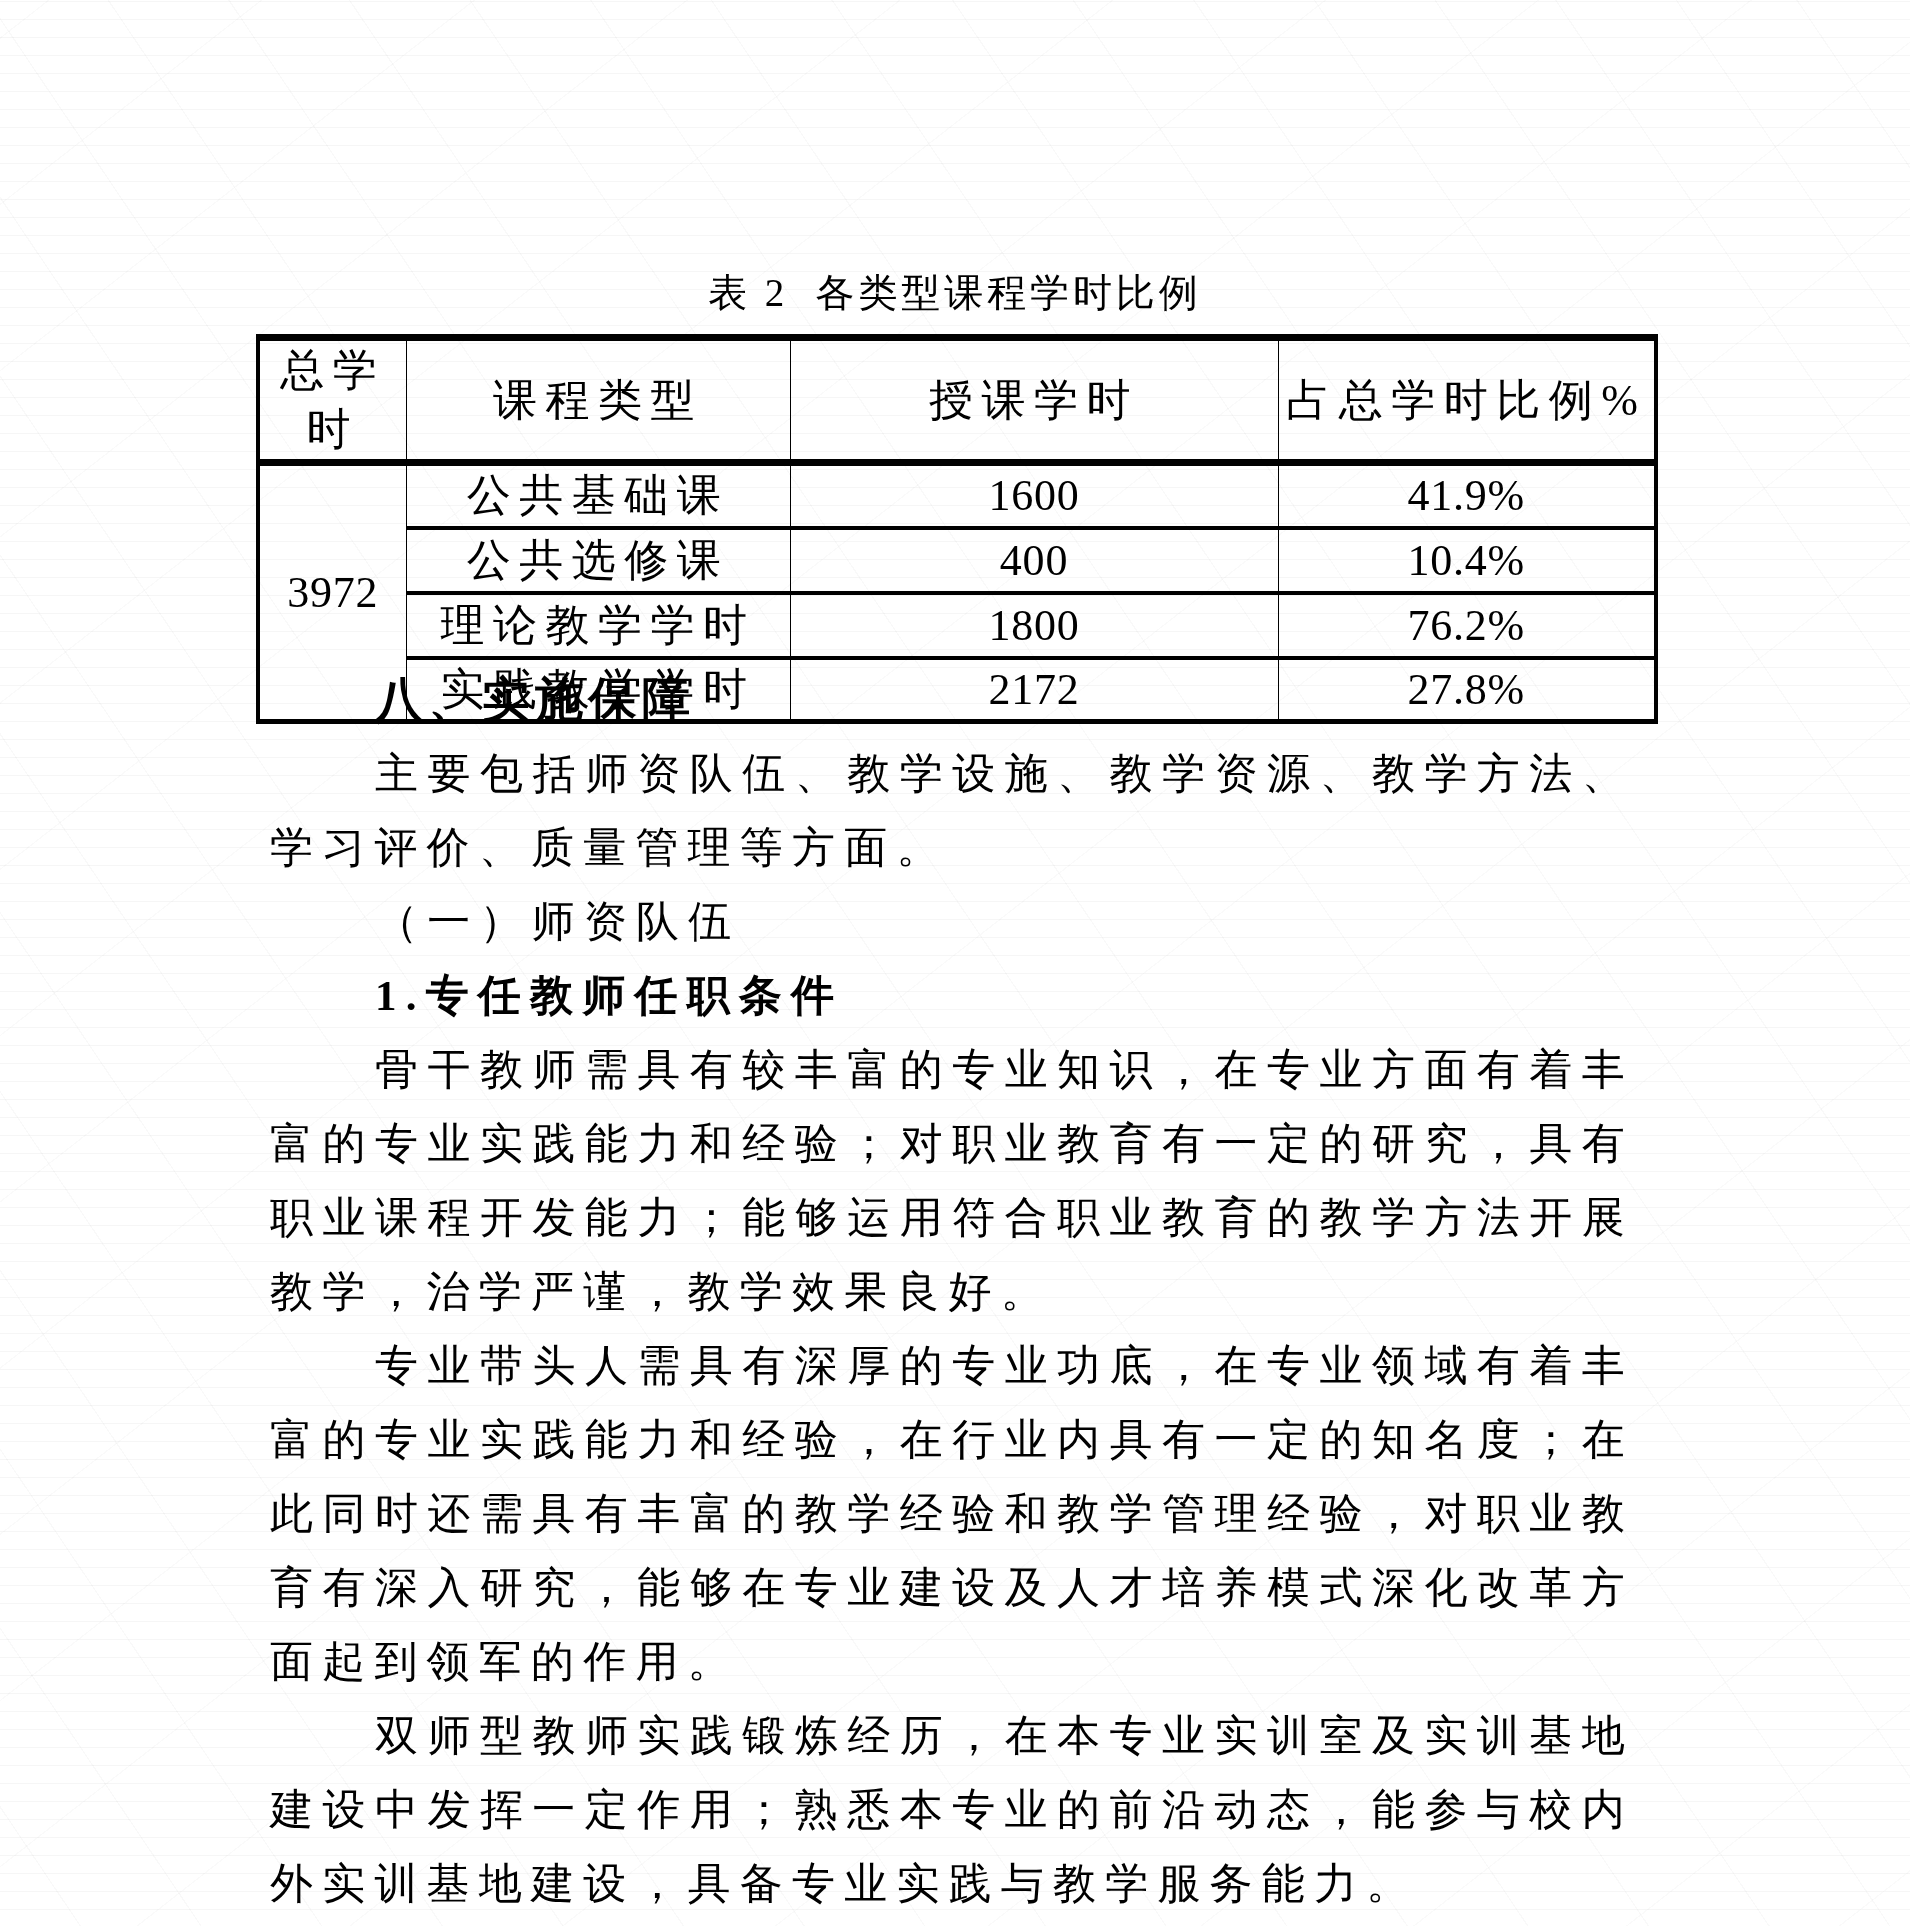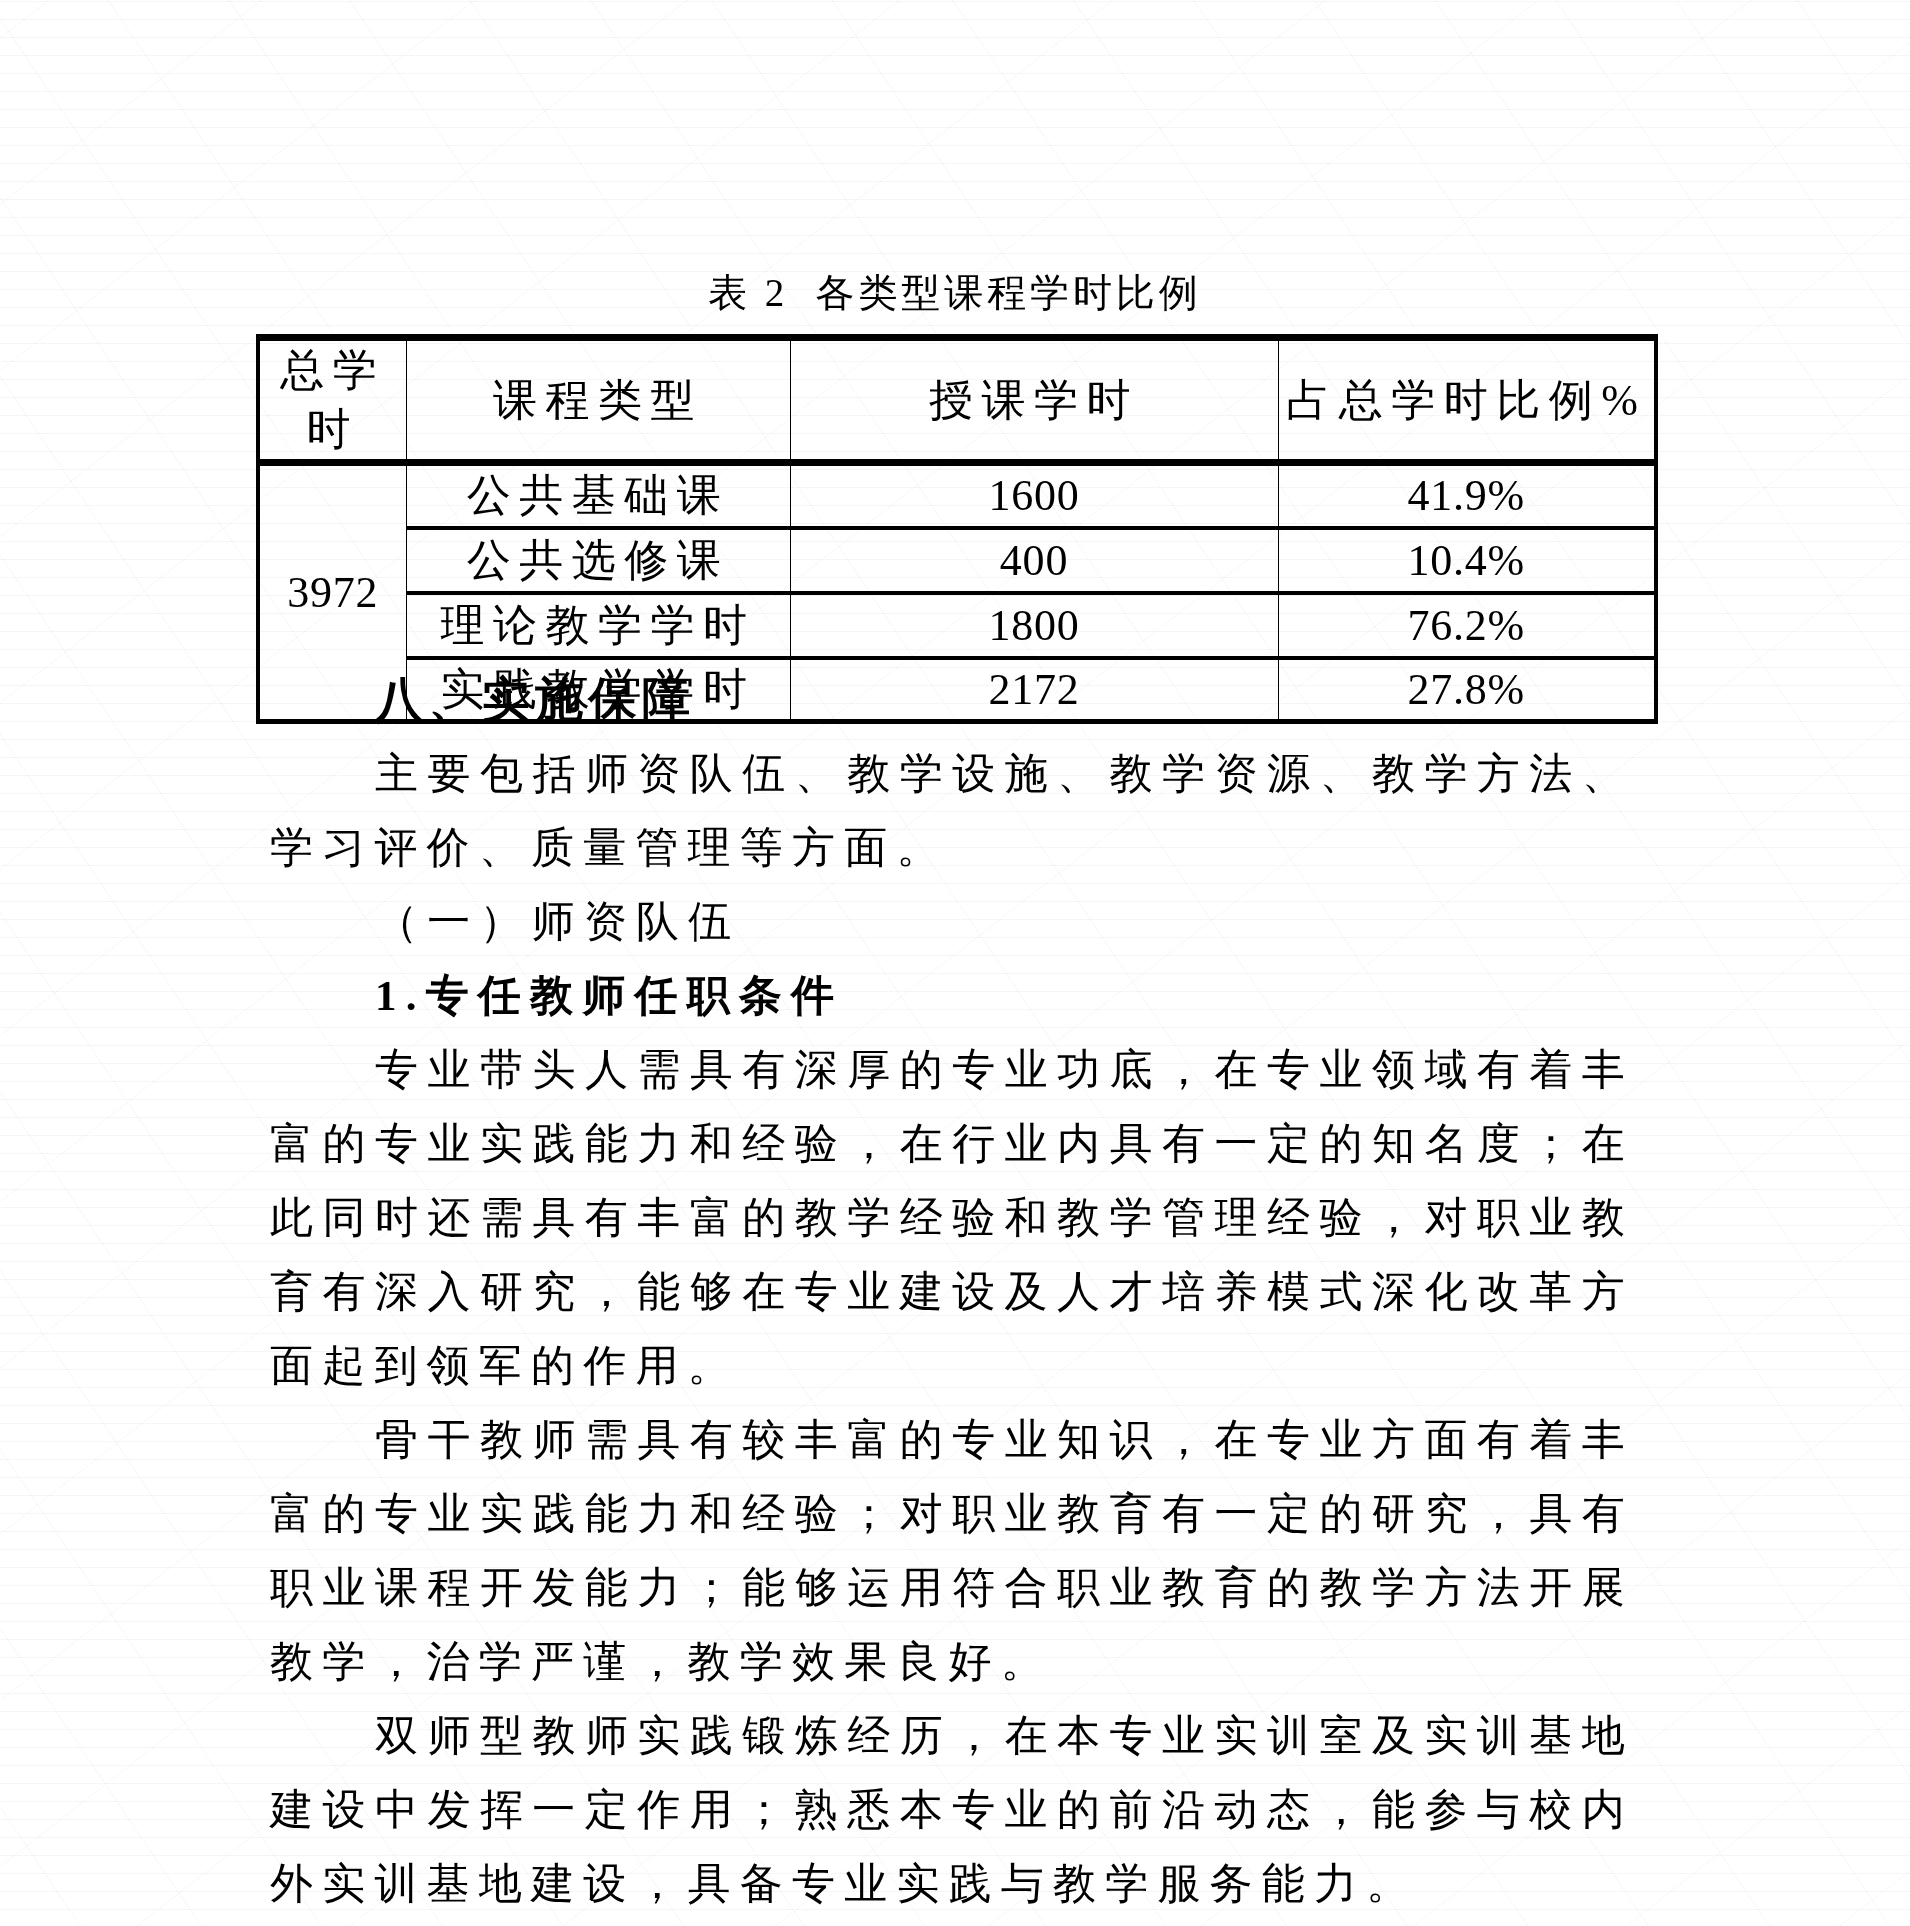--- a/index.html
+++ b/index.html
@@ -121,19 +121,19 @@
     <td class="num">27.8%</td>
   </tr>
 </tbody>
   </table>
 
 <div class="content">
   <p class="h1">八、实施保障</p>
   <p class="body">主要包括师资队伍、教学设施、教学资源、教学方法、学习评价、质量管理等方面。</p>
   <p class="sub">（一）师资队伍</p>
   <p class="h2">1.专任教师任职条件</p>
+  <p class="body">骨干教师需具有较丰富的专业知识，在专业方面有着丰富的专业实践能力和经验；对职业教育有一定的研究，具有职业课程开发能力；能够运用符合职业教育的教学方法开展教学，治学严谨，教学效果良好。</p>
   <p class="body">专业带头人需具有深厚的专业功底，在专业领域有着丰富的专业实践能力和经验，在行业内具有一定的知名度；在此同时还需具有丰富的教学经验和教学管理经验，对职业教育有深入研究，能够在专业建设及人才培养模式深化改革方面起到领军的作用。</p>
-  <p class="body">骨干教师需具有较丰富的专业知识，在专业方面有着丰富的专业实践能力和经验；对职业教育有一定的研究，具有职业课程开发能力；能够运用符合职业教育的教学方法开展教学，治学严谨，教学效果良好。</p>
   <p class="body">双师型教师实践锻炼经历，在本专业实训室及实训基地建设中发挥一定作用；熟悉本专业的前沿动态，能参与校内外实训基地建设，具备专业实践与教学服务能力。</p>
   <p class="h2">2.校外兼职教师任职条件</p>
 
 </div>
 
 
 </body></html>

